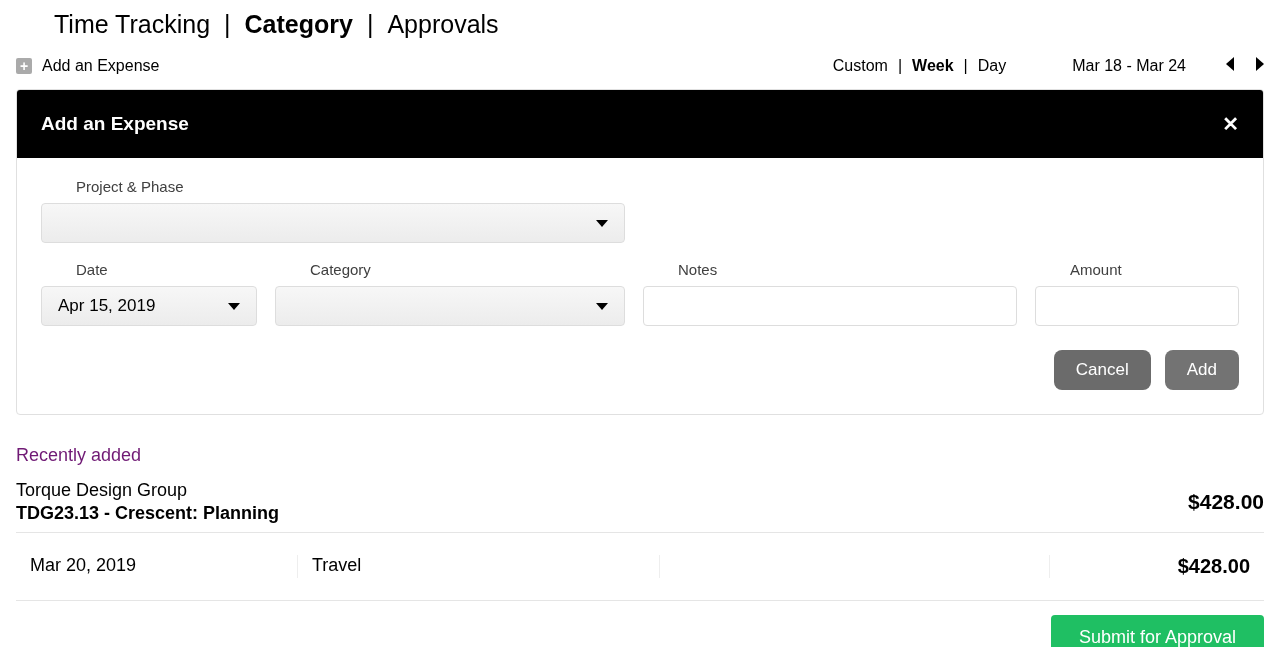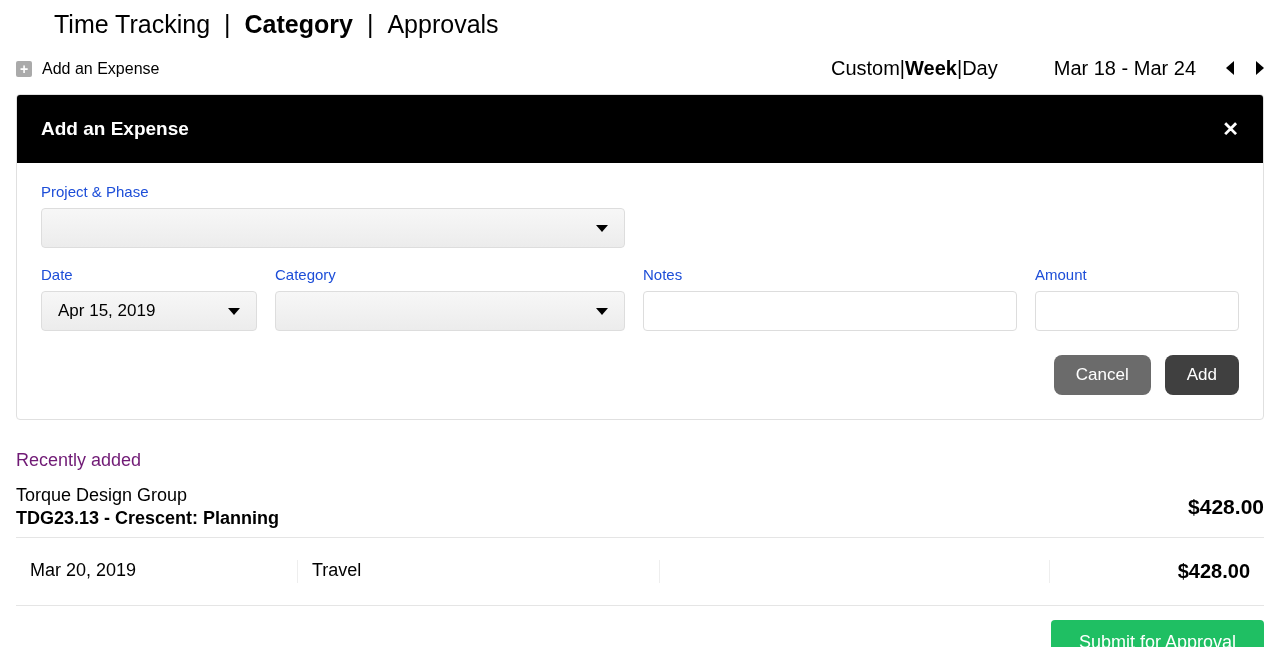--- a/index.html
+++ b/index.html
@@ -44,21 +44,22 @@
       align-items: center;
       justify-content: center;
       font-size: 14px;
       font-weight: 700;
       border-radius: 2px;
       line-height: 1;
     }
     .range-controls {
       display: flex;
       align-items: center;
-      font-size: 20px;
+      gap: 10px;
+      font-size: 16px;
     }
     .range-controls .opt { cursor: pointer; }
     .range-controls .opt.active { font-weight: 700; }
     .range-controls .div { color: #000; }
     .date-range { margin-left: 56px; margin-right: 30px; }
     .nav-arrows { display: flex; gap: 18px; }
     .arrow { cursor: pointer; }
 
     .panel {
       border: 1px solid #e0e0e0;
@@ -72,21 +73,21 @@
       display: flex;
       justify-content: space-between;
       align-items: center;
       padding: 22px 24px;
       font-size: 19px;
       font-weight: 600;
     }
     .panel-header .close { cursor: pointer; font-size: 20px; font-weight: 700; }
     .panel-body { padding: 20px 24px 24px; }
     .form-row1 { margin-bottom: 18px; }
-    .form-label { color: #1d4ed8; font-size: 15px; margin-bottom: 8px; display: block; }
+    .form-label { color: #404040; font-size: 15px; margin-bottom: 8px; display: block; margin-left: 35px; }
     .select {
       background: linear-gradient(#f7f7f7, #ececec);
       border: 1px solid #ddd;
       border-radius: 4px;
       height: 40px;
       display: flex;
       align-items: center;
       justify-content: space-between;
       padding: 0 16px;
       cursor: pointer;
@@ -115,21 +116,21 @@
     }
     .buttons-row { display: flex; justify-content: flex-end; gap: 14px; }
     .btn {
       border: none;
       border-radius: 8px;
       padding: 10px 22px;
       font-size: 17px;
       cursor: pointer;
     }
     .btn-cancel { background: #6b6b6b; color: #fff; }
-    .btn-add { background: #404040; color: #fff; }
+    .btn-add { background: #737373; color: #fff; }
 
     .recently-label { color: #701a75; font-size: 18px; margin-bottom: 14px; }
     .group-row {
       display: flex;
       justify-content: space-between;
       align-items: center;
       margin-bottom: 8px;
     }
     .group-row .left { display: flex; flex-direction: column; gap: 2px; }
     .client-name { font-size: 18px; }

